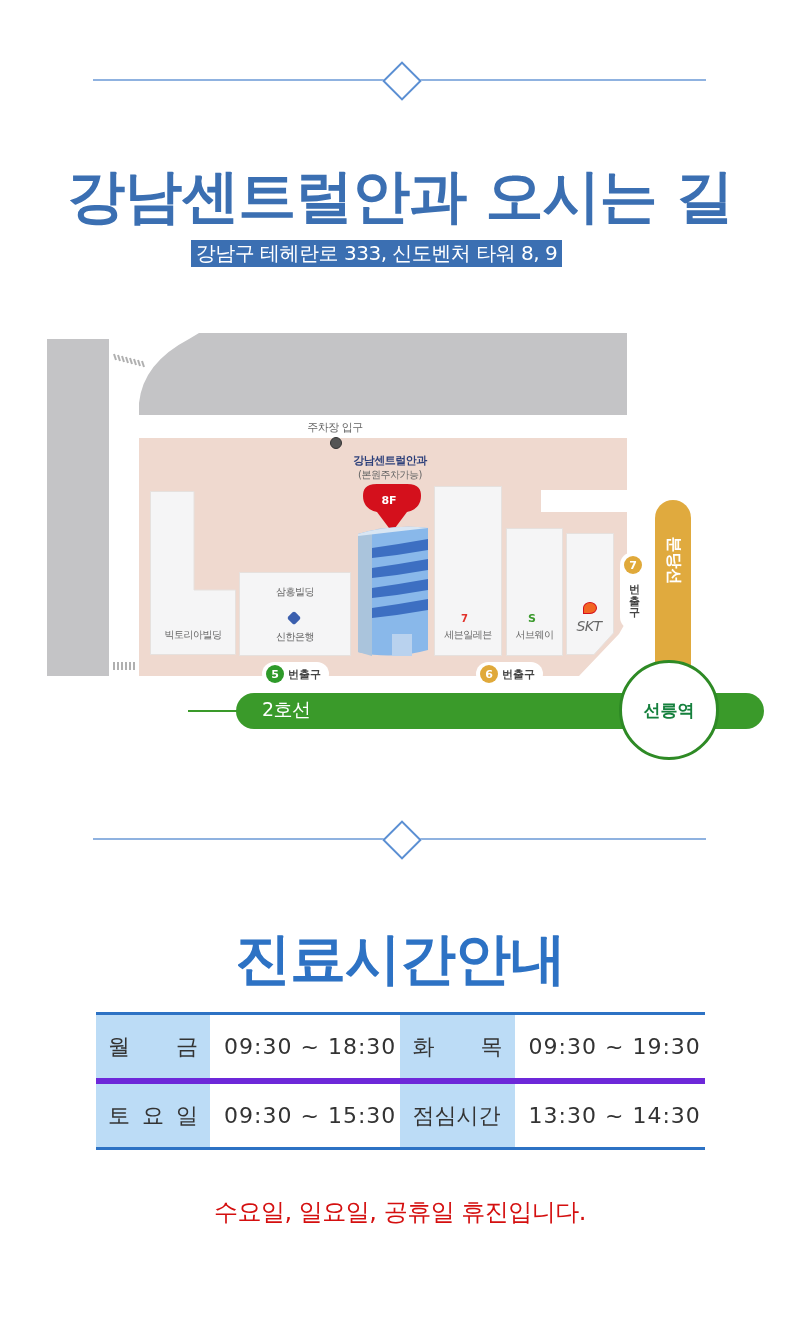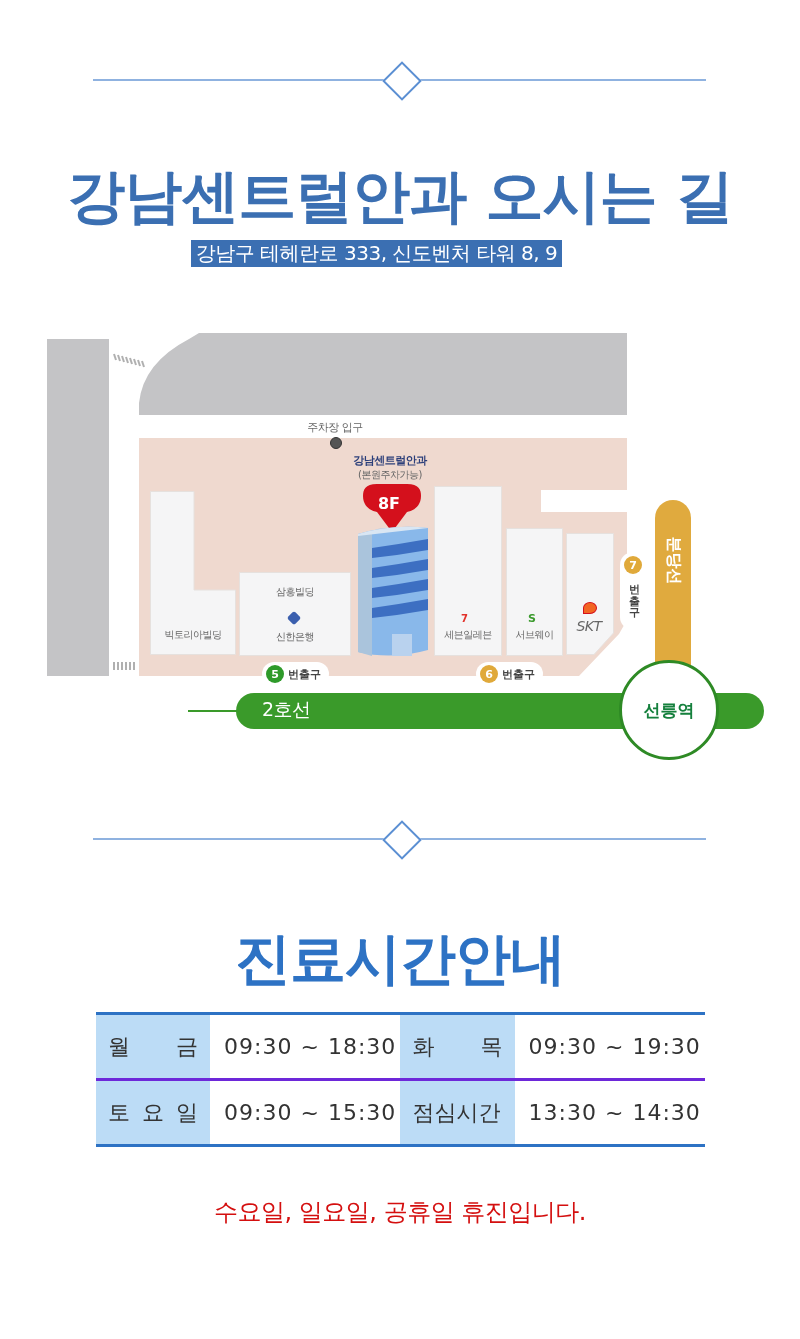--- a/index.html
+++ b/index.html
@@ -9,21 +9,21 @@
   .diamond{position:absolute;width:24px;height:24px;border:2px solid #5b8fd3;background:#fff;transform:rotate(45deg);}
   .title1{position:absolute;left:0;width:800px;top:158px;text-align:center;font-size:58px;font-weight:bold;color:#3b6fb2;letter-spacing:-1px;}
   .addr{position:absolute;left:191px;top:240px;width:371px;height:27px;background:#3b6fb2;color:#fff;font-size:20px;line-height:27px;text-align:center;letter-spacing:-0.5px;}
   .road{position:absolute;background:#c4c4c6;}
   .bldg{position:absolute;background:#f5f5f6;border:1px solid #e6e1de;}
   .lbl{position:absolute;font-size:10px;color:#666;text-align:center;letter-spacing:-0.5px;}
   .exit{position:absolute;height:24px;background:#fff;border-radius:12px;display:flex;align-items:center;padding:0 8px 0 4px;gap:4px;font-size:11px;color:#444;font-weight:bold;}
   .num{width:18px;height:18px;border-radius:50%;color:#fff;font-size:11px;font-weight:bold;display:flex;align-items:center;justify-content:center;}
   .title2{position:absolute;left:0;width:800px;top:922px;text-align:center;font-size:56px;font-weight:bold;color:#2d72c4;letter-spacing:-1px;}
   table.sched{position:absolute;left:96px;top:1012px;width:609px;border-collapse:collapse;border-top:3px solid #2d72c4;border-bottom:3px solid #2d72c4;}
-  table.sched td{height:63px;border-bottom:3px solid #6d28d9;font-size:22px;color:#333;padding:0;}
+  table.sched td{height:63px;border-bottom:6px solid #6d28d9;font-size:22px;color:#333;padding:0;}
   table.sched tr:last-child td{border-bottom:none;}
   td.day{background:#bcdcf6;width:105px;text-align:justify;text-align-last:justify;padding:0 12px !important;}
   td.time{width:200px;padding-left:14px !important;letter-spacing:1px;}
   .notice{position:absolute;left:0;width:800px;top:1196px;text-align:center;font-size:24px;color:#d40f0f;letter-spacing:-0.5px;}
 </style>
 </head>
 <body>
 
 <div>
   <div class="divider-line" style="left:93px;top:79px;width:613px;"></div>
@@ -89,21 +89,21 @@
     <path d="M2 50 L16 48 L16 172 L2 168 Z" fill="#aac4dc"></path>
     <path d="M2 50 Q36 40 72 44 Q36 48 2 52 Z" fill="#d9e6f3"></path>
     <g fill="#3d6fc2">
       <path d="M16 64 Q44 60 72 55 L72 66 Q44 71 16 74 Z"></path>
       <path d="M16 84 Q44 80 72 75 L72 86 Q44 91 16 94 Z"></path>
       <path d="M16 104 Q44 100 72 95 L72 106 Q44 111 16 114 Z"></path>
       <path d="M16 124 Q44 120 72 115 L72 126 Q44 131 16 134 Z"></path>
     </g>
     <rect x="36" y="150" width="20" height="22" fill="#b9d2ee"></rect>
   </svg>
-  <div class="abs" style="left:372px;top:494px;width:34px;text-align:center;color:#fff;font-size:16px;font-weight:bold;">8F</div>
+  <div class="abs" style="left:372px;top:494px;width:34px;text-align:center;color:#fff;font-size:11px;font-weight:bold;">8F</div>
 
   <div class="bldg" style="left:434px;top:486px;width:66px;height:168px;"></div>
   <div class="abs" style="left:461px;top:613px;font-size:10px;font-weight:bold;color:#e2322b;">7</div>
   <div class="lbl" style="left:434px;top:628px;width:68px;">세븐일레븐</div>
 
   <div class="bldg" style="left:506px;top:528px;width:55px;height:126px;"></div>
   <div class="abs" style="left:528px;top:612px;font-size:11px;font-weight:bold;color:#3b9a2d;">S</div>
   <div class="lbl" style="left:506px;top:628px;width:57px;">서브웨이</div>
 
   <svg class="abs" style="left:566px;top:533px;" width="50" height="122">

